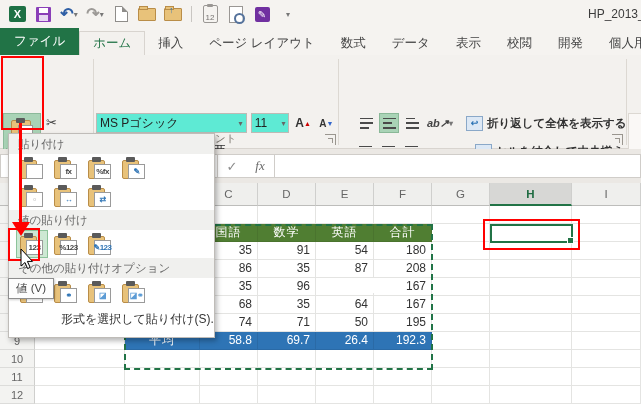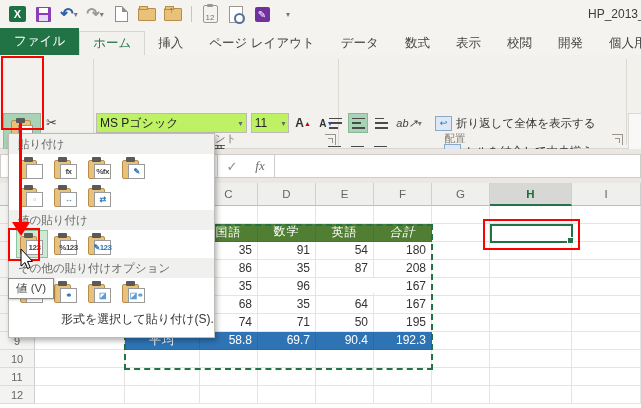--- a/index.html
+++ b/index.html
@@ -59,38 +59,38 @@
   .bigclip .bd{position:absolute;left:0;top:2px;width:18px;height:23px;background:#e8c27a;border:1px solid #b98d48;border-radius:2px;}
   .bigclip .tp{position:absolute;left:5px;top:0;width:9px;height:5px;background:#5a5a5a;border-radius:1px;}
   .bigclip .pg{position:absolute;left:7px;top:7px;width:13px;height:17px;background:#fff;border:1px solid #999;}
   .mini-col{position:absolute;left:46px;top:58px;width:44px;display:flex;flex-direction:column;gap:4px;}
   .mini-btn{height:18px;display:flex;align-items:center;gap:2px;font-size:13px;color:#444;}
   .copy-ic{width:10px;height:12px;border:1px solid #777;background:#fff;position:relative;}
   .copy-ic:before{content:"";position:absolute;left:2px;top:2px;width:10px;height:12px;border:1px solid #777;background:#fff;}
   .brush-ic{color:#b98d48;font-size:13px;}
   
   .font-grp{position:absolute;left:96px;top:58px;width:240px;}
-  .combo{background:#bef264;border:1px solid #bdbab5;height:20px;display:flex;align-items:center;
+  .combo{background:#5eead4;border:1px solid #bdbab5;height:20px;display:flex;align-items:center;
          padding:0 3px;box-sizing:border-box;font-size:12px;color:#222;justify-content:space-between;}
   .combo .car{font-size:8px;color:#666;}
   .frow2{display:flex;align-items:center;gap:6px;margin-top:8px;height:20px;}
   .fbtn{font-size:13px;color:#333;display:flex;align-items:center;gap:1px;}
   .fbtn .car{font-size:7px;color:#666;}
   .bord-ic{width:13px;height:13px;border:1px solid #8f8d8a;box-sizing:border-box;
            background:linear-gradient(#f3f1ee,#f3f1ee);position:relative;}
   .bord-ic:before{content:"";position:absolute;left:5px;top:0;width:1px;height:11px;background:#c5c2bd;}
   .bord-ic:after{content:"";position:absolute;left:0;top:5px;width:11px;height:1px;background:#c5c2bd;}
   .fill-ic{width:13px;height:10px;position:relative;}
   .fill-ic:before{content:"";position:absolute;left:1px;top:0;width:9px;height:7px;background:#b5b2ad;clip-path:polygon(0 40%,50% 0,100% 60%,60% 100%,10% 90%);}
   .fill-ic:after{content:"";position:absolute;left:0;bottom:-2px;width:13px;height:3px;background:#4e7b31;}
   .fcolor{font-size:12px;font-weight:bold;color:#333;position:relative;line-height:1;}
   .fcolor:after{content:"";position:absolute;left:-1px;bottom:-3px;width:12px;height:3px;background:#d03a2b;}
   .grow{font-size:12px;font-weight:bold;color:#333;}
   
-  .align-grp{position:absolute;left:325px;top:58px;width:276px;}
+  .align-grp{position:absolute;left:356px;top:58px;width:276px;font-weight:bold;}
   .arow{display:flex;align-items:center;gap:3px;height:20px;}
   .arow2{margin-top:8px;}
   .rbtn{width:20px;height:20px;display:flex;align-items:center;justify-content:center;box-sizing:border-box;}
   .rbtn.active{background:#a9d3b6;border:1px solid #89b897;}
   .bars{width:13px;height:11px;display:flex;flex-direction:column;justify-content:space-between;}
   .bars i{height:1.6px;background:#4a4a4a;display:block;}
   .bars.top i:nth-child(3),.bars.bot i:nth-child(1){width:70%;}
   .bars.mid i:nth-child(2){width:70%;}
   .bars.left i:nth-child(even){width:65%;}
   .bars.cent i:nth-child(even){width:65%;margin:0 auto;}
@@ -201,22 +201,22 @@
         <span class="qcaret">▾</span>
       </div>
     <div class="doc-title">HP_2013_</div>
   </div>
 
   <div class="tabrow" id="tabrow">
       <div class="tab file">ファイル</div>
       <div class="tab active">ホーム</div>
       <div class="tab">挿入</div>
       <div class="tab">ページ レイアウト</div>
+      <div class="tab">数式</div>
       <div class="tab">データ</div>
-      <div class="tab">数式</div>
       <div class="tab">表示</div>
       <div class="tab">校閲</div>
       <div class="tab">開発</div>
       <div class="tab">個人用</div>
     </div>
 
   <div class="ribbon">
 
     <div class="paste-btn">
       <div class="bigclip">
@@ -350,21 +350,20 @@
         <div class="rbtn">
             <span class="ind">»≡</span>
           </div>
         <div class="txtbtn" style="margin-left:5px">
           <span class="merge-ic">↔</span>
           <span>セルを結合して中央揃え</span>
           <span class="qcaret">▾</span>
         </div>
       </div>
     </div>
-    <div class="glabel" style="left:410px;width:90px">配置</div>
     <div class="launcher" style="left:612px"></div>
     <div class="gsep" style="left:626px"></div>
     <div class="sliver"></div>
   </div>
 
   <div class="fstrip">
     <div class="fbar">
       <div class="namebox"></div>
       <div class="fsym">
           <span>✓</span>
@@ -399,23 +398,23 @@
         <div class="cell" style="width: 58px;"></div>
         <div class="cell" style="width: 58px;"></div>
         <div class="cell" style="width: 82px;"></div>
         <div class="cell" style="width: 69px;"></div>
       </div>
       <div class="srow">
         <div class="gut" style="width: 35px;">2</div>
         <div class="cell" style="width: 90px;"></div>
         <div class="cell green" style="width: 75px;"></div>
         <div class="cell green" style="width: 58px;">国語</div>
-        <div class="cell green" style="width: 58px; font-family: Liberation Mono, monospace;">数学</div>
+        <div class="cell green" style="width: 58px;">数学</div>
         <div class="cell green" style="width: 58px;">英語</div>
-        <div class="cell green" style="width: 58px; font-style: italic;">合計</div>
+        <div class="cell green" style="width: 58px;">合計</div>
         <div class="cell" style="width: 58px;"></div>
         <div class="cell" style="width: 82px;"></div>
         <div class="cell" style="width: 69px;"></div>
       </div>
       <div class="srow">
         <div class="gut" style="width: 35px;">4</div>
         <div class="cell" style="width: 90px;"></div>
         <div class="cell" style="width: 75px;"></div>
         <div class="cell num" style="width: 58px;">35</div>
         <div class="cell num" style="width: 58px;">91</div>
@@ -472,21 +471,21 @@
         <div class="cell" style="width: 58px;"></div>
         <div class="cell" style="width: 82px;"></div>
         <div class="cell" style="width: 69px;"></div>
       </div>
       <div class="srow">
         <div class="gut" style="width: 35px;">9</div>
         <div class="cell" style="width: 90px;"></div>
         <div class="cell blue lbl" style="width: 75px;">平均</div>
         <div class="cell blue num" style="width: 58px;">58.8</div>
         <div class="cell blue num" style="width: 58px;">69.7</div>
-        <div class="cell blue num" style="width: 58px;">90.4</div>
+        <div class="cell blue num" style="width: 58px;">26.4</div>
         <div class="cell blue num" style="width: 58px;">192.3</div>
         <div class="cell" style="width: 58px;"></div>
         <div class="cell" style="width: 82px;"></div>
         <div class="cell" style="width: 69px;"></div>
       </div>
       <div class="srow">
         <div class="gut" style="width: 35px;">10</div>
         <div class="cell" style="width: 90px;"></div>
         <div class="cell" style="width: 75px;"></div>
         <div class="cell" style="width: 58px;"></div>

